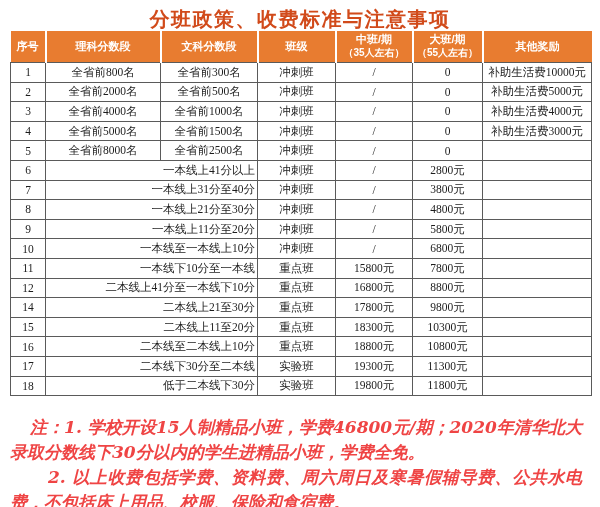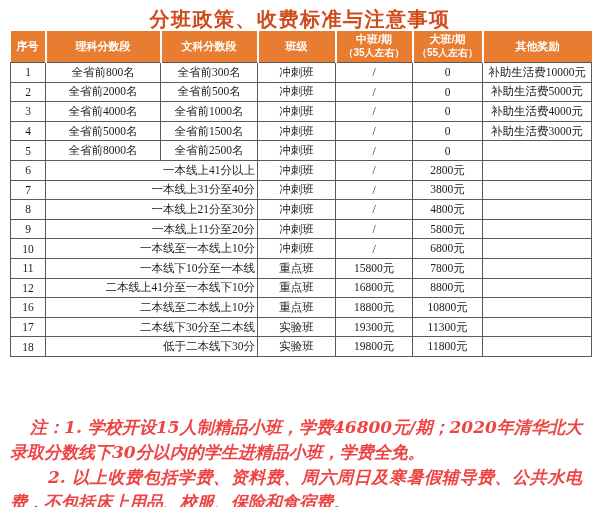--- a/index.html
+++ b/index.html
@@ -217,20 +217,36 @@
         </tr>
         <tr>
           <td>12</td>
           <td colspan="2" class="score-left">二本线上41分至一本线下10分</td>
           <td>重点班</td>
           <td>16800元</td>
           <td>8800元</td>
           <td></td>
         </tr>
         <tr>
+          <td>14</td>
+          <td colspan="2" class="score-left">二本线上21至30分</td>
+          <td>重点班</td>
+          <td>17800元</td>
+          <td>9800元</td>
+          <td></td>
+        </tr>
+        <tr>
+          <td>15</td>
+          <td colspan="2" class="score-left">二本线上11至20分</td>
+          <td>重点班</td>
+          <td>18300元</td>
+          <td>10300元</td>
+          <td></td>
+        </tr>
+        <tr>
           <td>16</td>
           <td colspan="2" class="score-left">二本线至二本线上10分</td>
           <td>重点班</td>
           <td>18800元</td>
           <td>10800元</td>
           <td></td>
         </tr>
         <tr>
           <td>17</td>
           <td colspan="2" class="score-left">二本线下30分至二本线</td>

